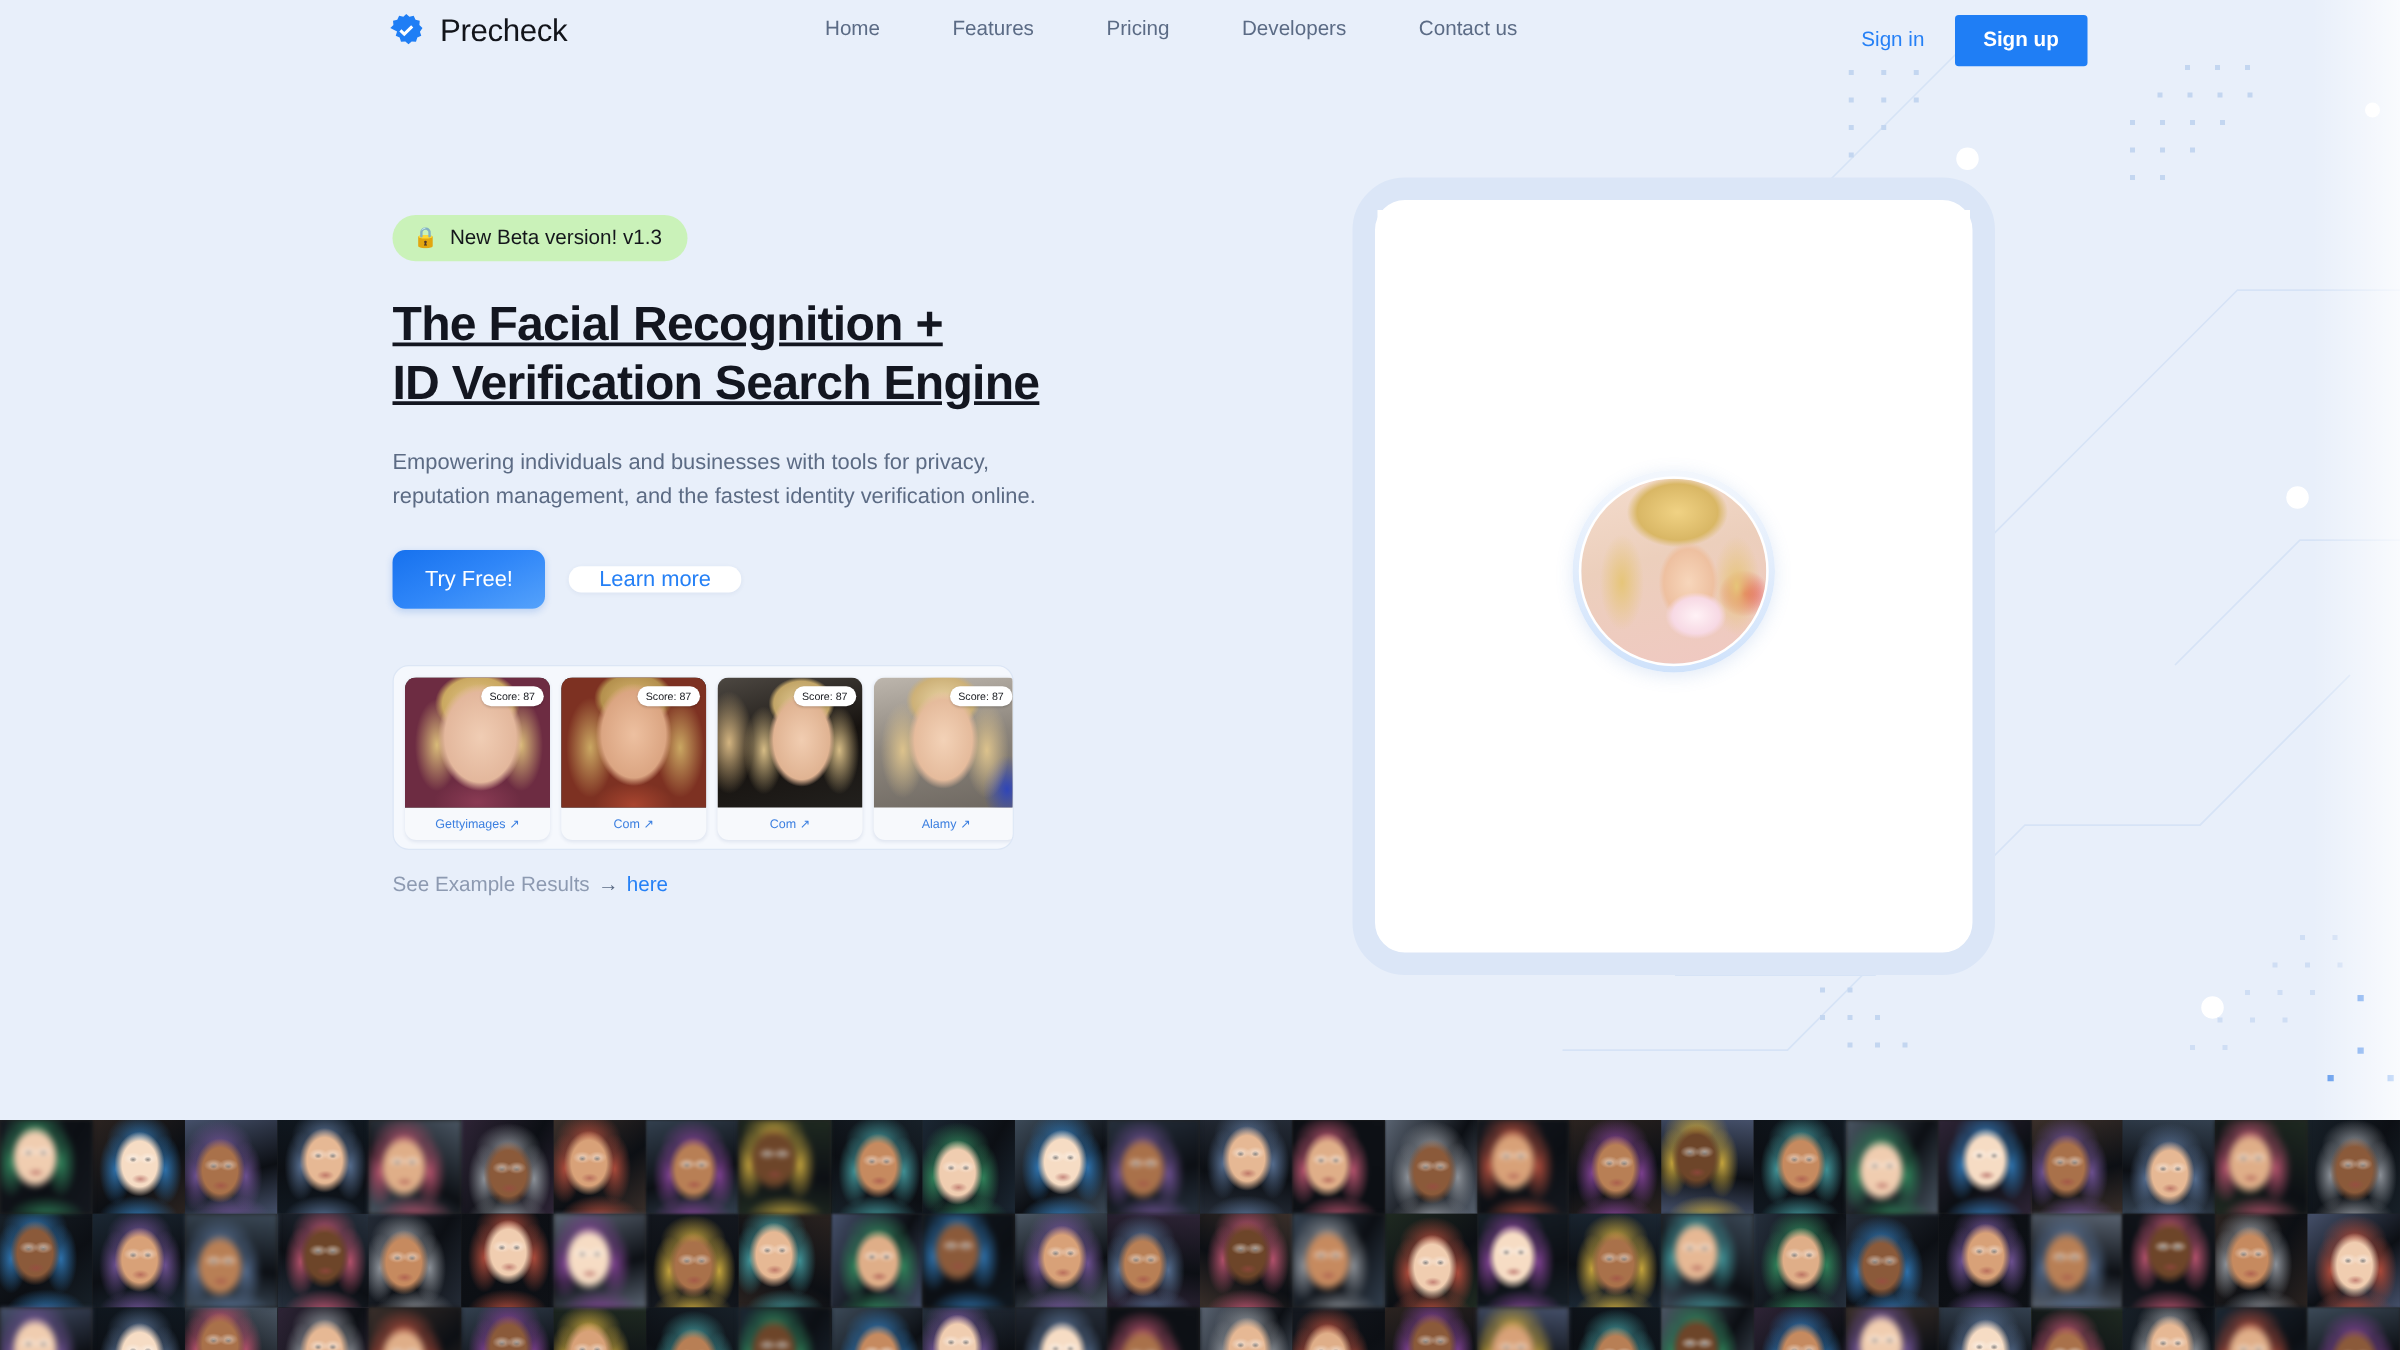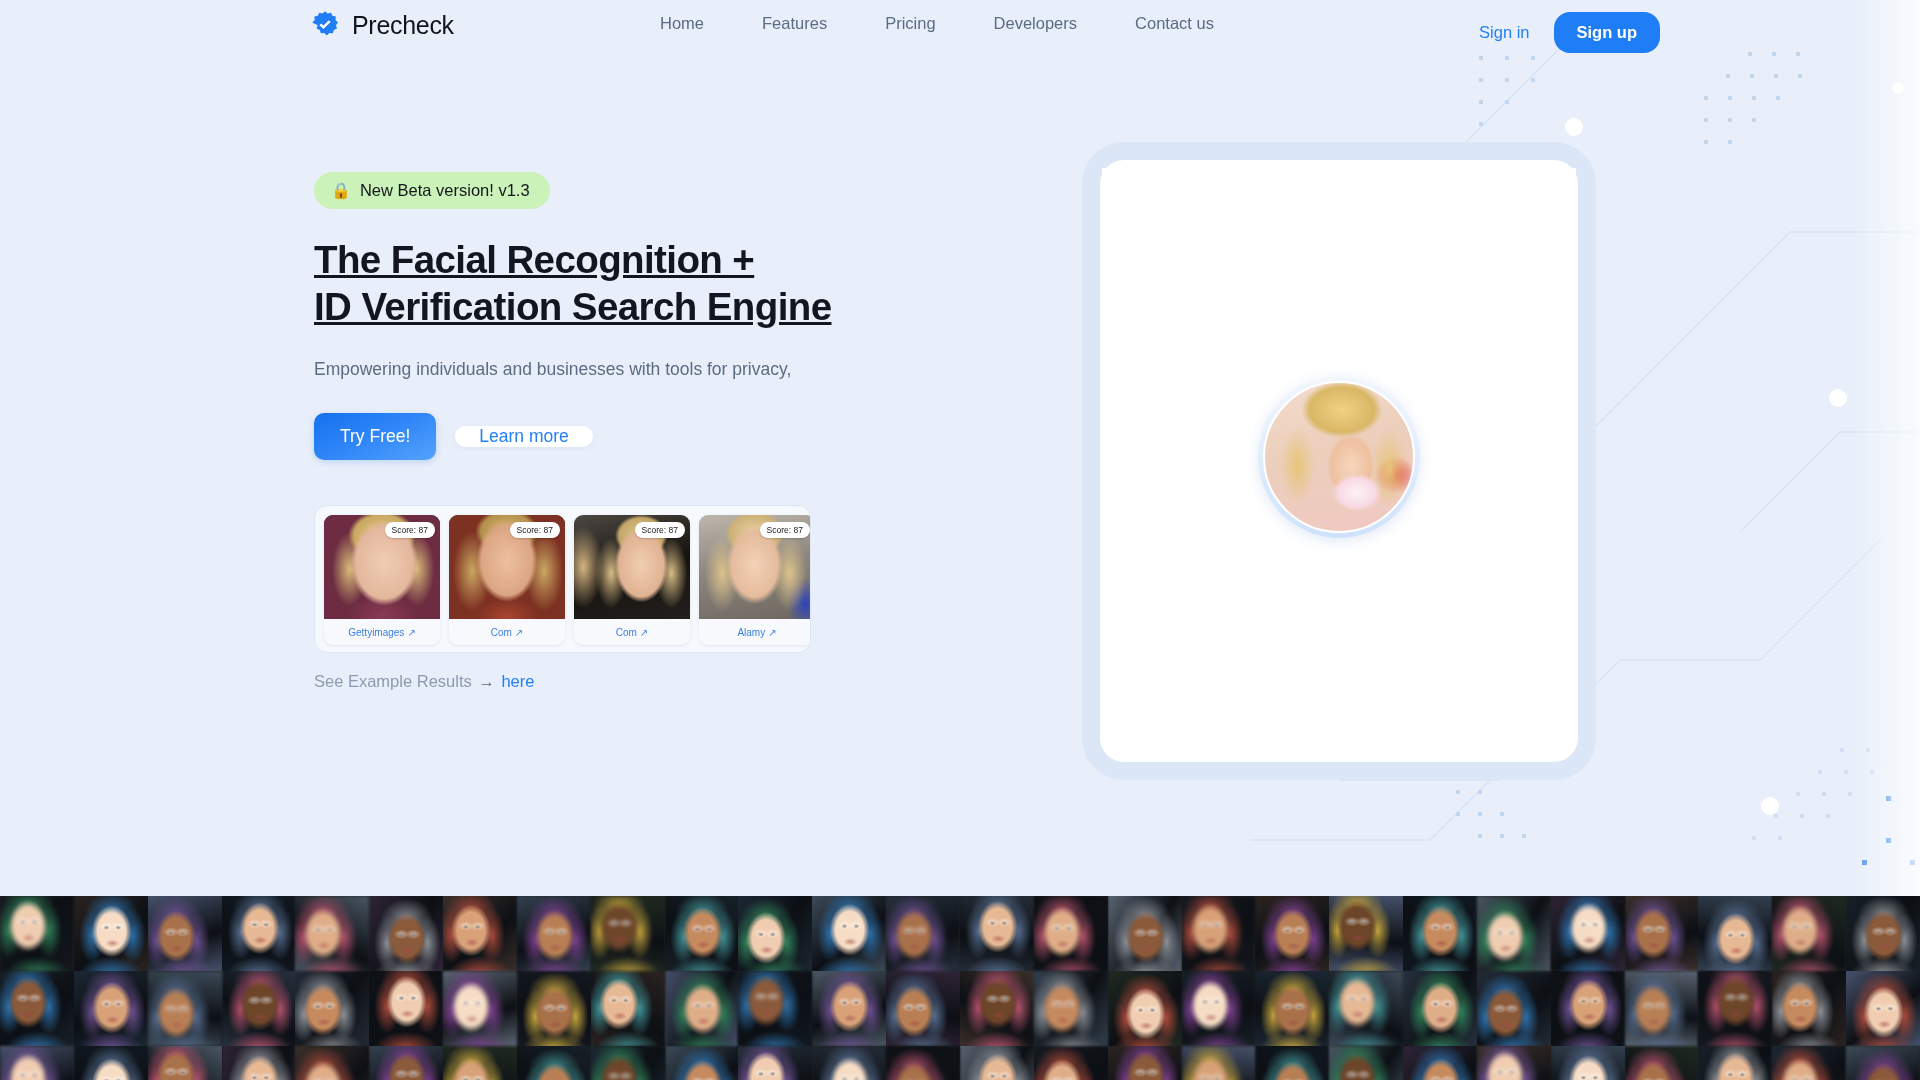--- a/index.html
+++ b/index.html
@@ -40,26 +40,26 @@
   .nav-links {
     position: absolute; left: 660px; top: 14px;
     display: flex; align-items: center; gap: 58px;
   }
   .nav-link {
     font-size: 16.5px; color: #5b6b85; text-decoration: none; white-space: nowrap;
     cursor: pointer;
   }
 
   .nav-auth {
-    position: absolute; right: 260px; top: 12px;
+    position: absolute; right: 250px; top: 12px;
     display: flex; align-items: center; gap: 24px;
   }
   .signin-link { font-size: 16.5px; color: #2580f6; text-decoration: none; cursor: pointer; font-weight: 500; }
   .signup-btn {
-    background: #1f7ef5; color: #fff; border: none; border-radius: 16px;
+    background: #1f7ef5; color: #fff; border: none; border-radius: 3px;
     font-size: 16.5px; font-weight: 700; padding: 11px 23px; cursor: pointer;
     font-family: "Liberation Sans", sans-serif;
   }
 
   
   .hero-left { position: absolute; left: 314px; top: 172px; width: 640px; z-index: 10; }
 
   .beta-pill {
     display: inline-flex; align-items: center; gap: 9px;
     background: #caf2b9; border-radius: 999px;
@@ -283,20 +283,21 @@
       <span>New Beta version! v1.3</span>
     </div>
 
     <h1 class="hero-title">
       <span>The Facial Recognition +</span><br>
       <span>ID Verification Search Engine</span>
     </h1>
 
     <p class="hero-sub">
       <span>Empowering individuals and businesses with tools for privacy,</span><br>
+      <span>reputation management, and the fastest identity verification online.</span>
     </p>
 
     <div class="hero-actions">
       <button class="btn-primary">Try Free!</button>
       <button class="btn-secondary">Learn more</button>
     </div>
 
     
     <div class="results-strip">
 

